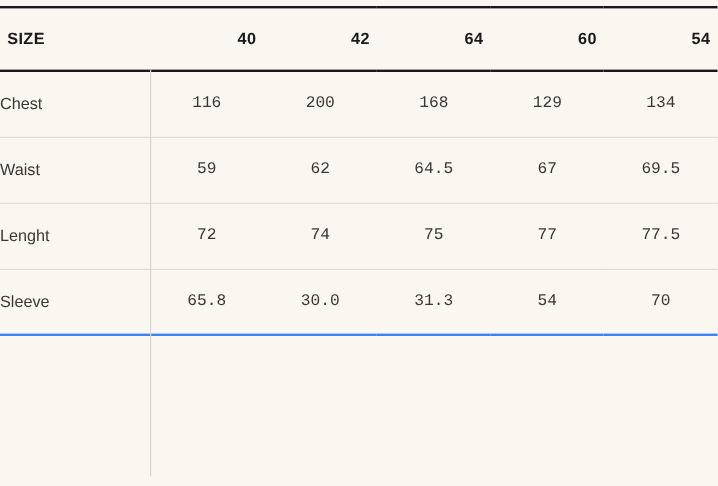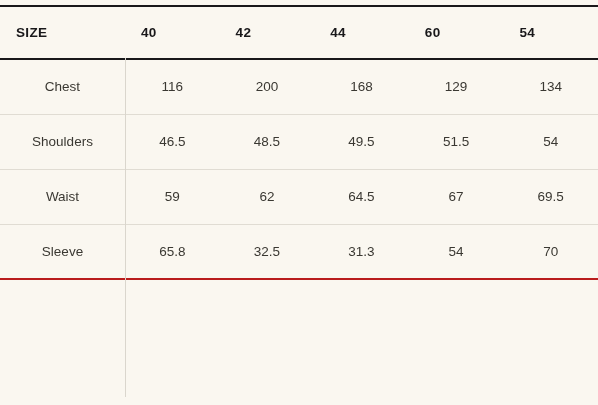--- a/index.html
+++ b/index.html
@@ -40,57 +40,58 @@
   thead tr.header-row {
     height: 53px;
   }
   thead tr.header-row > th {
     border-top: 2px solid #19181A;
     border-bottom: 2px solid #19181A;
     font-size: 13.5px;
     font-weight: bold;
     color: #19181A;
     letter-spacing: 0.35px;
-    padding: 16px;
+    padding: 6px;
     vertical-align: middle;
     background: transparent;
   }
   th.size-head {
     text-align: left;
     padding-left: 8px;
   }
   th.size-col-head {
-    text-align: left;
+    text-align: right;
   }
 
   
   tbody tr.data-row {
     height: 55px;
   }
   tbody tr.data-row > td {
     font-size: 13.5px;
     font-weight: normal;
     color: #3A3832;
     padding: 0;
     vertical-align: middle;
     border-bottom: 1px solid #E0DCD3;
     background: transparent;
   }
   tbody tr.data-row:last-child > td {
-    border-bottom: 2px solid #b91c1c;
+    border-bottom: 2px solid #3b82f6;
   }
   td.row-label {
-    text-align: center;
+    text-align: left;
     padding-left: 8px;
     color: #34322D;
     margin-left: 21px;
   }
   td.row-value {
     text-align: center;
     color: #3A3832;
+    font-family: Liberation Mono, monospace;
   }
 
   
   .v-divider {
     position: absolute;
     left: 125px;
     top: 58px;
     width: 1px;
     height: 339px;
     background: #DAD6CD;
@@ -110,61 +111,61 @@
       <col class="data-col">
       <col class="data-col">
       <col class="data-col">
     </colgroup>
 
     <thead>
       <tr class="header-row">
         <th class="size-head">SIZE</th>
         <th class="size-col-head">40</th>
         <th class="size-col-head">42</th>
-        <th class="size-col-head">44</th>
+        <th class="size-col-head">64</th>
         <th class="size-col-head">60</th>
         <th class="size-col-head">54</th>
       </tr>
     </thead>
 
     <tbody>
 
       <tr class="data-row">
         <td class="row-label">Chest</td>
         <td class="row-value">116</td>
         <td class="row-value">200</td>
         <td class="row-value">168</td>
         <td class="row-value">129</td>
         <td class="row-value">134</td>
       </tr>
 
-      <tr class="data-row">
-        <td class="row-label">Shoulders</td>
-        <td class="row-value">46.5</td>
-        <td class="row-value">48.5</td>
-        <td class="row-value">49.5</td>
-        <td class="row-value">51.5</td>
-        <td class="row-value">54</td>
-      </tr>
 
       <tr class="data-row">
         <td class="row-label">Waist</td>
         <td class="row-value">59</td>
         <td class="row-value">62</td>
         <td class="row-value">64.5</td>
         <td class="row-value">67</td>
         <td class="row-value">69.5</td>
       </tr>
 
 
+      <tr class="data-row">
+        <td class="row-label">Lenght</td>
+        <td class="row-value">72</td>
+        <td class="row-value">74</td>
+        <td class="row-value">75</td>
+        <td class="row-value">77</td>
+        <td class="row-value">77.5</td>
+      </tr>
 
       <tr class="data-row">
         <td class="row-label">Sleeve</td>
         <td class="row-value">65.8</td>
-        <td class="row-value">32.5</td>
+        <td class="row-value">30.0</td>
         <td class="row-value">31.3</td>
         <td class="row-value">54</td>
         <td class="row-value">70</td>
       </tr>
 
     </tbody>
   </table>
 
   <div class="v-divider"></div>
 

